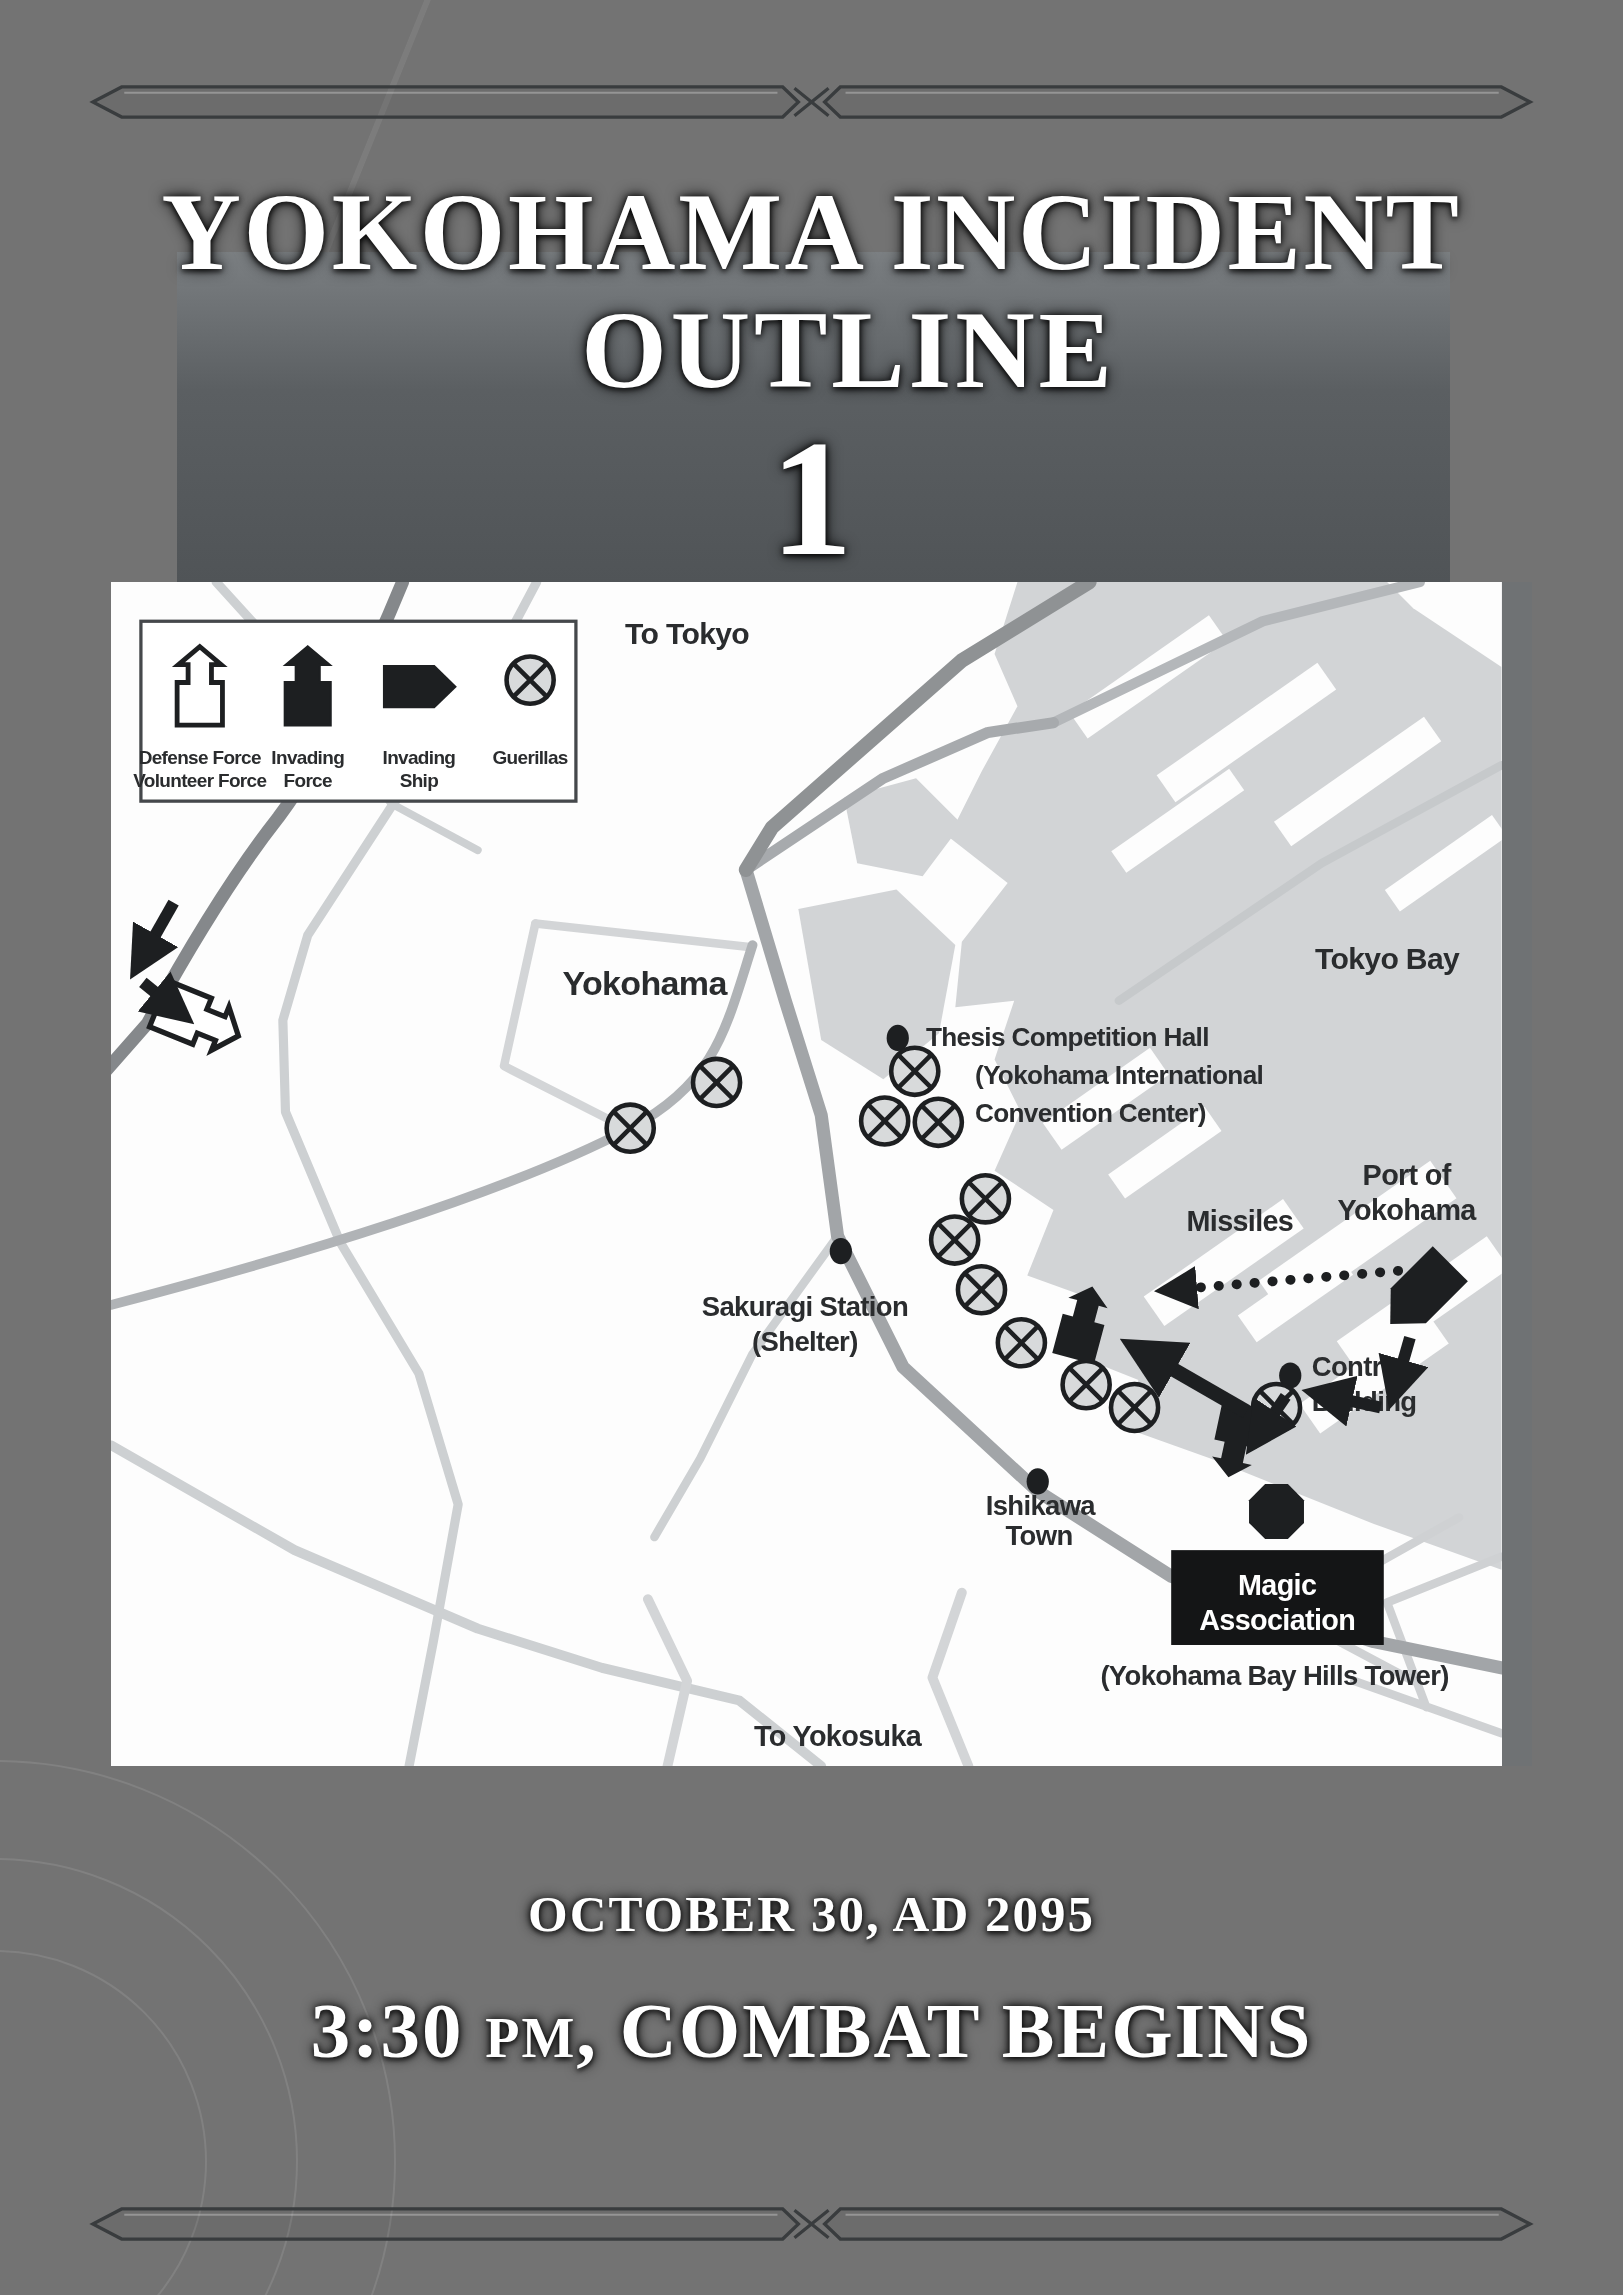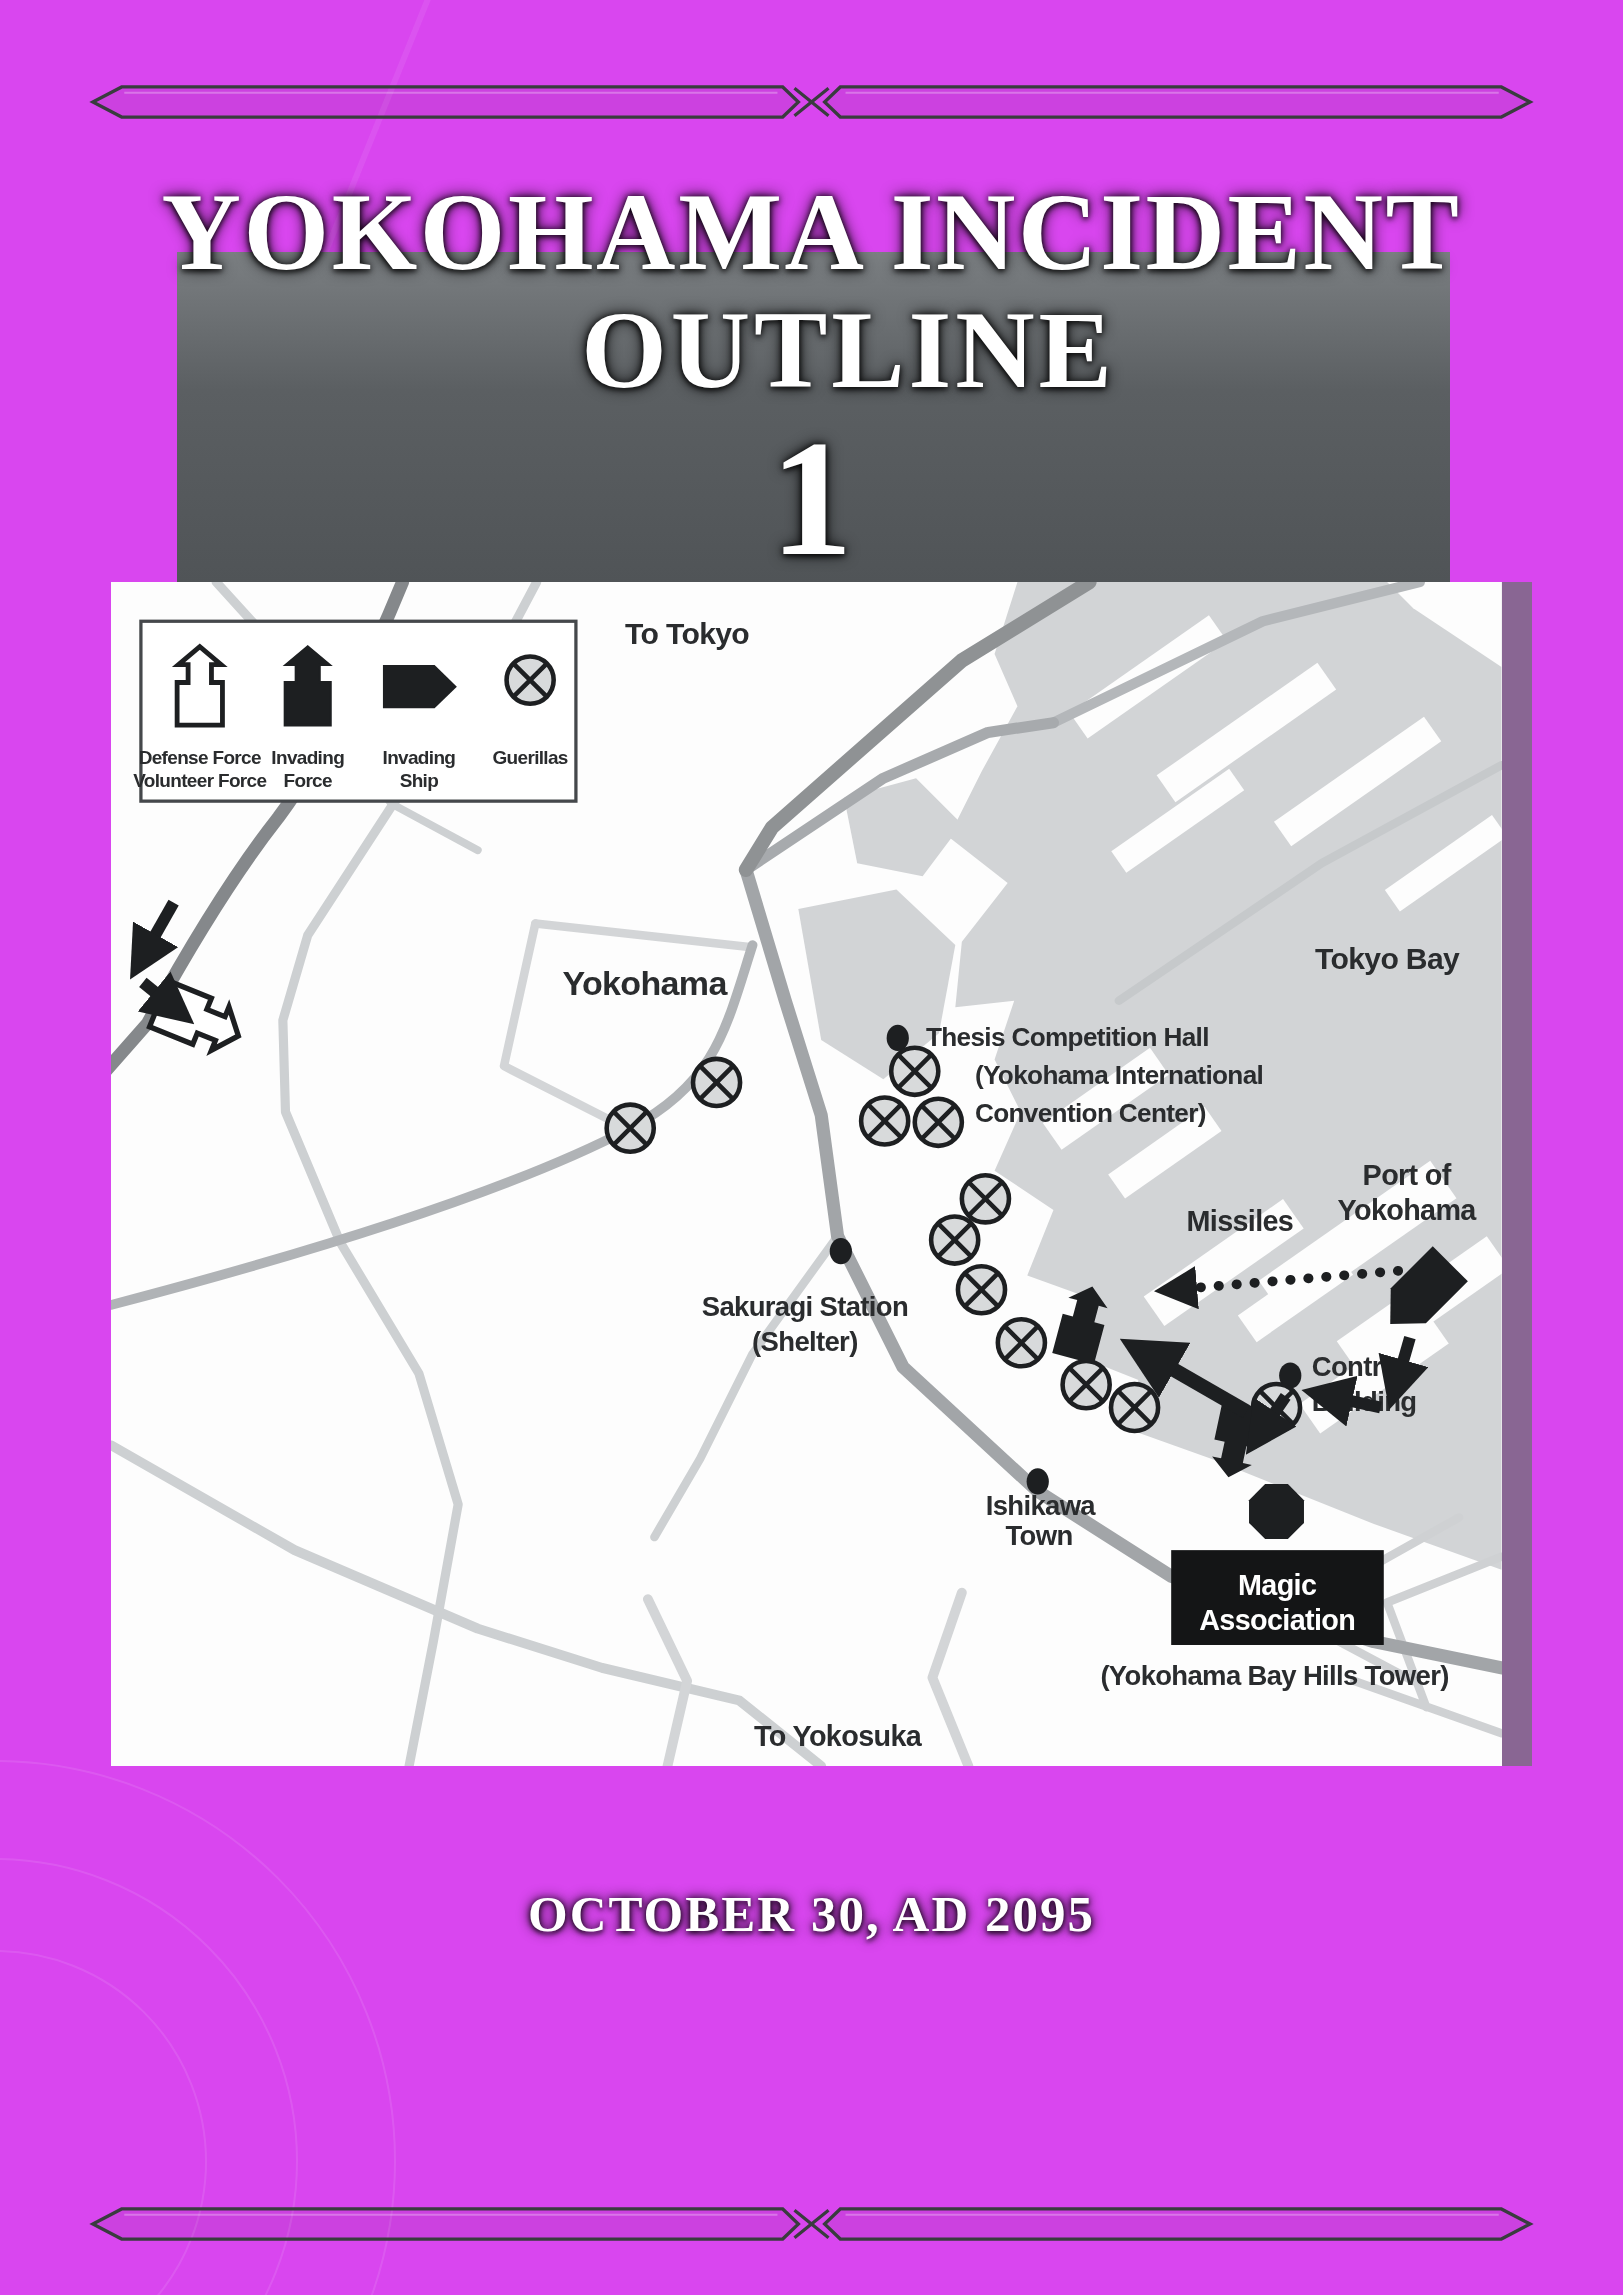--- a/index.html
+++ b/index.html
@@ -2,21 +2,21 @@
 <html style="font-size:10.5px"><head>
 <meta charset="utf-8">
 <style>
   html,body{margin:0;padding:0;background:#888b8e;}
   .page{position:relative;width:1623px;height:2295px;overflow:hidden;
     font-family:"Liberation Sans",sans-serif;
     background:
       radial-gradient(982px 654px at 88% 1%, rgba(255,255,255,.16), rgba(255,255,255,0) 60%),
       radial-gradient(785px 785px at 0% 30%, rgba(255,255,255,.10), rgba(255,255,255,0) 55%),
       linear-gradient(180deg,#b2b5b8 0%,#a6a9ac 9%,#9a9da0 24%,#94979a 52%,#82858８ 70%,#6b6e72 80%,#5d6064 88%,#7e8184 96%,#96999c 100%);
-    background-color:#d946ef;}
+    background-color:#737373;}
   .ring{position:absolute;border:2px solid rgba(255,255,255,.10);border-radius:50%;}
   .streak{position:absolute;background:rgba(255,255,255,.07);}
   .title-band{position:absolute;left:177px;top:252px;width:1273px;height:330px;
     background:linear-gradient(180deg,#7b7f82 0%,#5b5f62 42%,#505457 100%);}
   .title{position:absolute;width:100%;text-align:center;color:#fff;
     font-family:"Liberation Serif",serif;font-weight:bold;
     text-shadow:0 0 14.4px rgba(0,0,0,.9),0 0 6.5px rgba(0,0,0,.75),0 3.3px 5.2px rgba(0,0,0,.5);}
   .title-1{top:169px;font-size:110px;letter-spacing:2.6px;}
   .title-2{top:287px;font-size:110px;letter-spacing:3.9px;margin-left:37px;}
   .title-n{top:404px;font-size:165px;}
@@ -188,20 +188,21 @@
       <path d="M 1940,1262 L 1850,1242" stroke-width="18" marker-end="url(#ah)"></path>
       <path d="M 1795,1245 L 1752,1308" stroke-width="18" marker-end="url(#ah)"></path>
       <path d="M 1735,1268 L 1575,1176" stroke-width="22" marker-end="url(#ah)"></path>
       <path d="M 1967,1053 L 1620,1082" stroke-width="15" stroke-dasharray="0.5 27" stroke-linecap="round" marker-end="url(#ah)"></path>
     </g>
   </svg>
   </div>
   <div class="map-shadow"></div>
 
   <div class="caption cap-1">OCTOBER 30, AD 2095</div>
+  <div class="caption cap-2"><span>3:30 </span><span class="cap-pm">PM</span><span>, COMBAT BEGINS</span></div>
 
   <svg class="ornament orn-bot" viewBox="0 0 2220 70">
     <g fill="rgba(0,0,0,0.06)" stroke="#393c3e" stroke-width="5">
       <path d="M 12,35 L 56,12 L 1066,12 L 1090,35 L 1066,58 L 56,58 Z"></path>
       <path d="M 2208,35 L 2164,12 L 1154,12 L 1130,35 L 1154,58 L 2164,58 Z"></path>
     </g>
     <path d="M 1084,14 L 1136,56 M 1136,14 L 1084,56" stroke="#393c3e" stroke-width="5" fill="none"></path>
     <path d="M 60,21 H 1058 M 1162,21 H 2160" stroke="rgba(255,255,255,0.28)" stroke-width="3" fill="none"></path>
   </svg>
 

